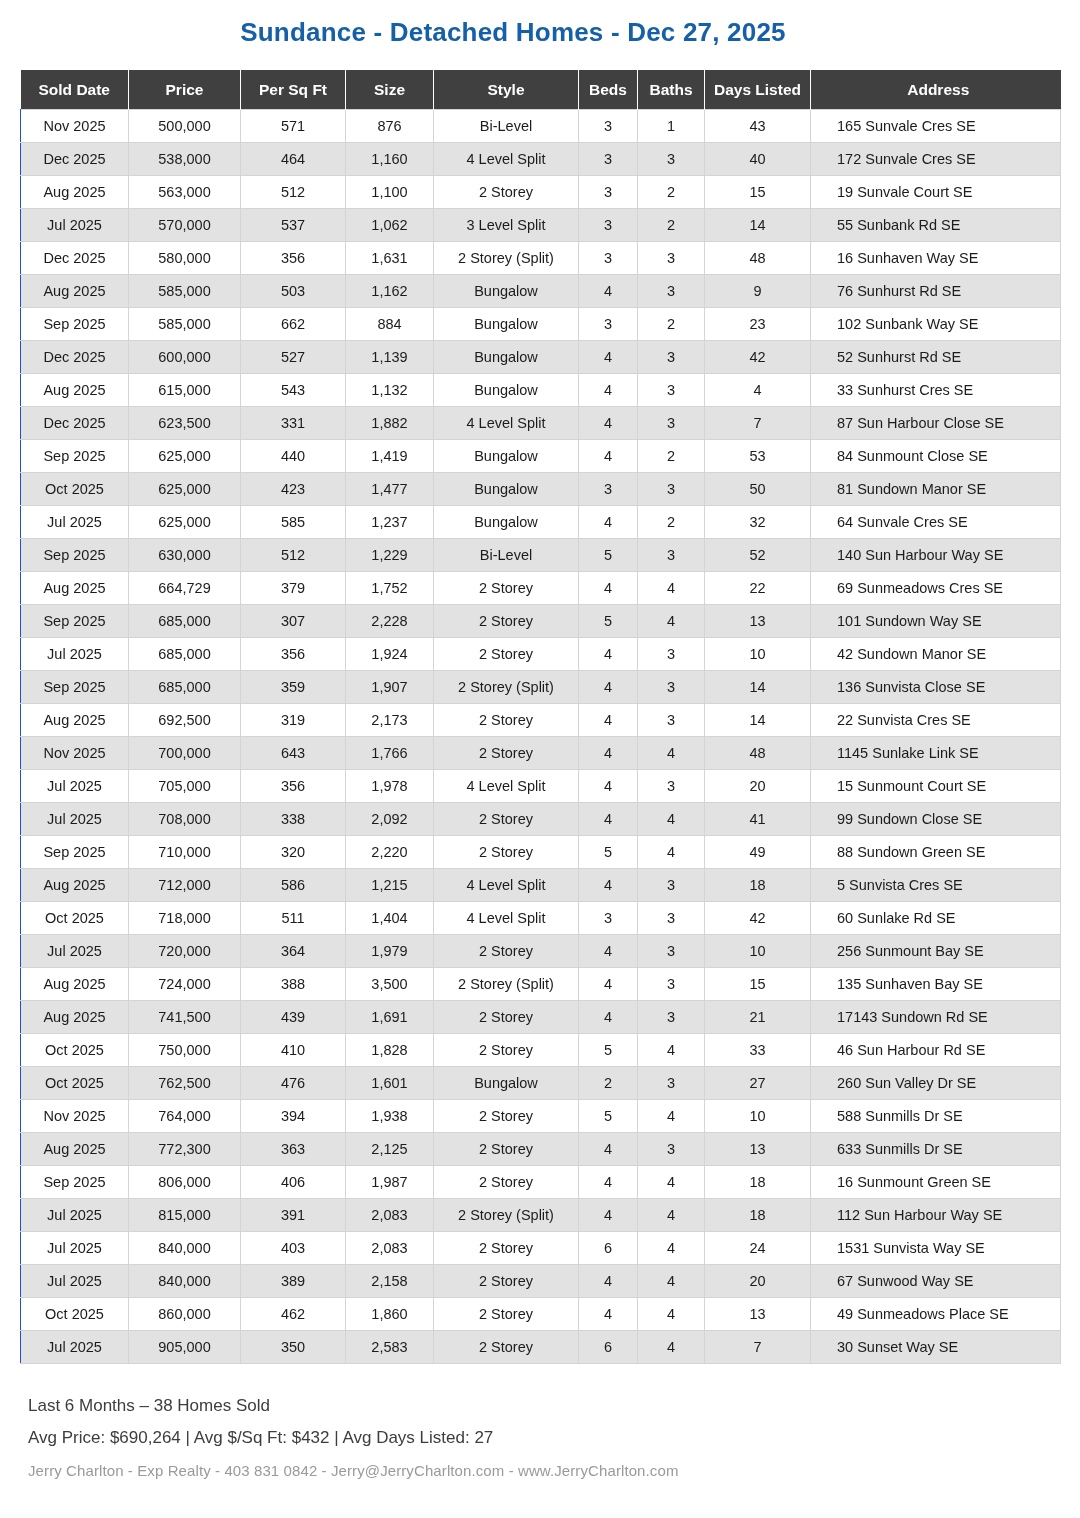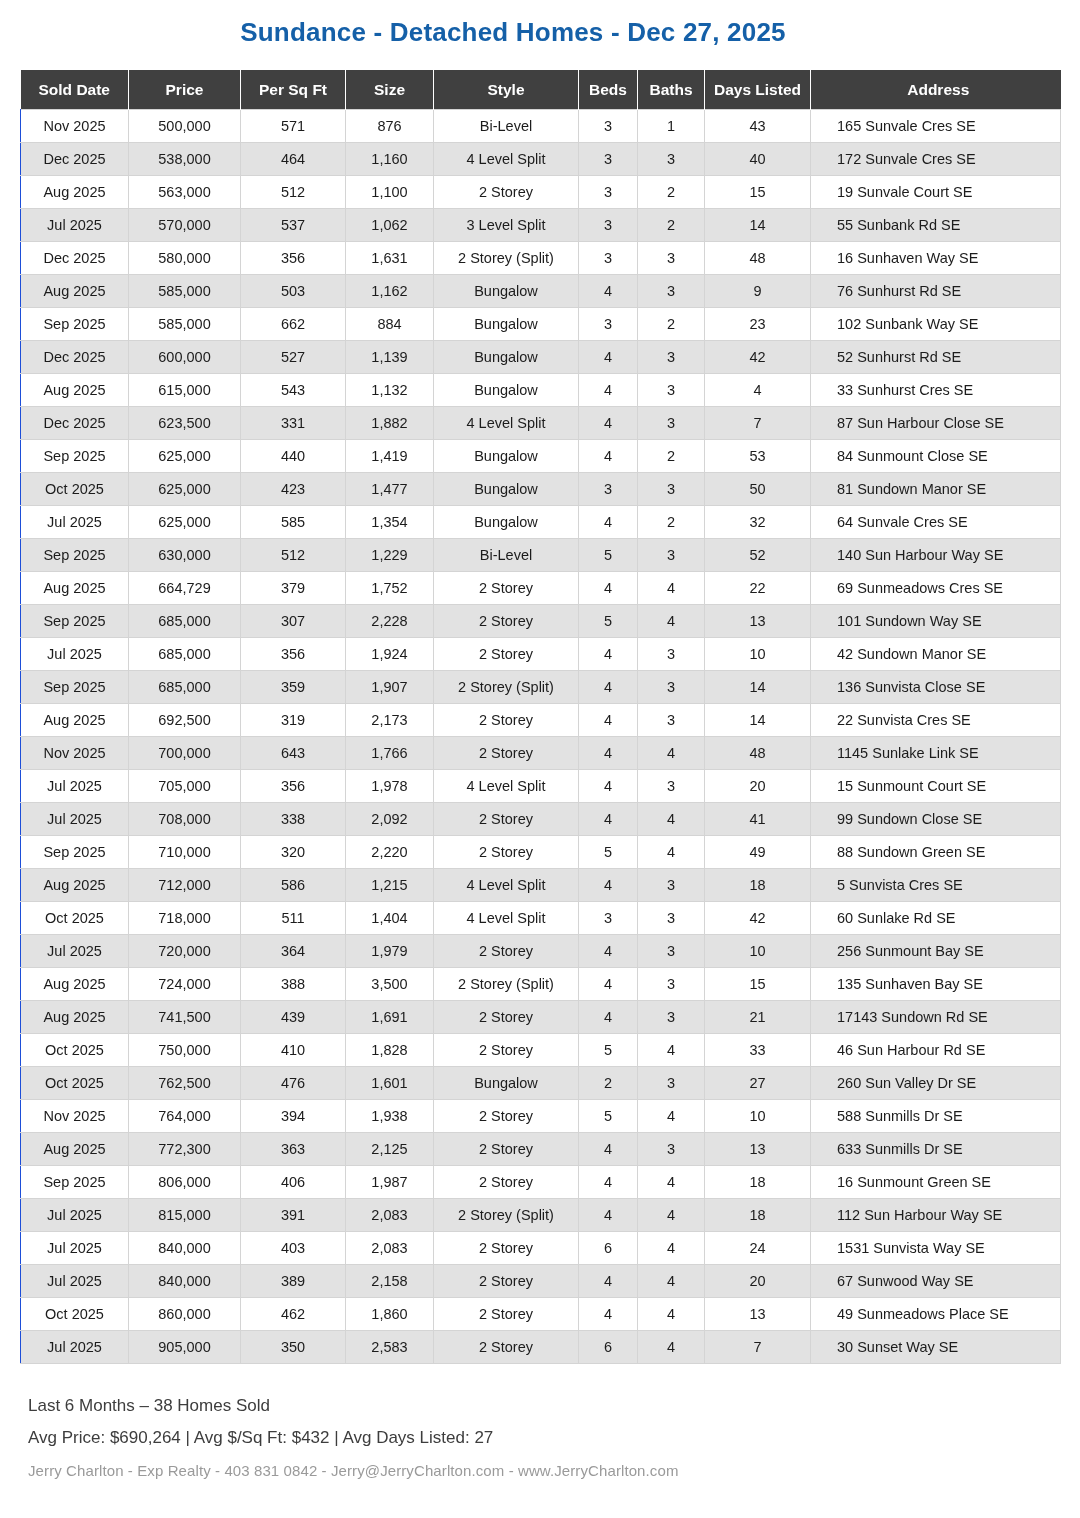--- a/index.html
+++ b/index.html
@@ -276,21 +276,21 @@
             <td>Bungalow</td>
             <td>3</td>
             <td>3</td>
             <td>50</td>
             <td class="addr">81 Sundown Manor SE</td>
           </tr>
           <tr class="plain">
             <td>Jul 2025</td>
             <td>625,000</td>
             <td>585</td>
-            <td>1,354</td>
+            <td>1,237</td>
             <td>Bungalow</td>
             <td>4</td>
             <td>2</td>
             <td>32</td>
             <td class="addr">64 Sunvale Cres SE</td>
           </tr>
           <tr class="alt">
             <td>Sep 2025</td>
             <td>630,000</td>
             <td>512</td>

